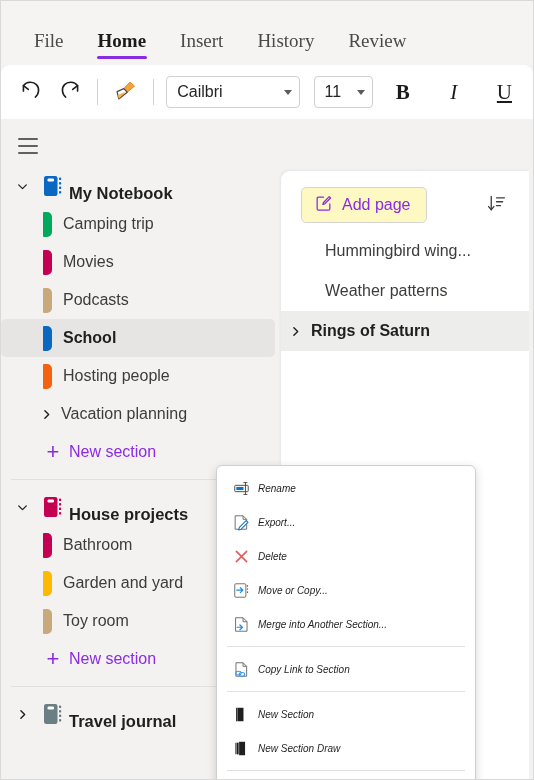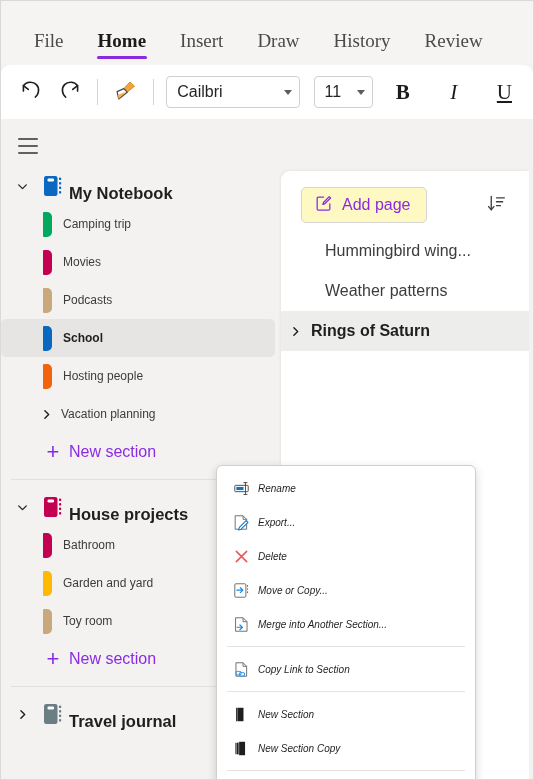--- a/index.html
+++ b/index.html
@@ -124,21 +124,21 @@
     width: 30px; flex: 0 0 30px;
     display: flex; align-items: center; justify-content: center;
     font-size: 13px; color: #323130;
   }
   .chev svg { display: block; }
   .nb-icon {
     width: 32px; flex: 0 0 32px;
     display: flex; align-items: center; justify-content: center;
   }
   .nb-label {
-    font-size: 12px; color: #3c3c3b;
+    font-size: 16px; color: #3c3c3b;
     white-space: nowrap; overflow: hidden;
   }
   .nb-label.book { font-weight: bold; color: #1f1f1e; font-size: 16.5px; margin-top: 14px; }
   .nb-label.sel { font-weight: bold; color: #1f1f1e; }
 
   .sec-row { margin-left: 0; }
   .sec-bar-wrap {
     width: 32px; flex: 0 0 32px;
     margin-left: 30px;
     display: flex; align-items: center; justify-content: center;
@@ -233,21 +233,20 @@
 </style>
 </head>
 <body>
 
 <div id="app">
 
   <div class="ribbon-tabs" id="tabbar">
       <div class="tab">File</div>
       <div class="tab active">Home</div>
       <div class="tab">Insert</div>
-      <div class="tab">Draw</div>
       <div class="tab">History</div>
       <div class="tab">Review</div>
     </div>
 
   <div class="toolbar">
     <div class="tb-btn">
       <span>
         <svg width="26" height="26" viewBox="0 0 24 24" fill="none" stroke="#1f1f1e" stroke-width="1.5" stroke-linecap="round" stroke-linejoin="round">
           <path d="M5 8 L5 13 M5 8 C8 4 14 4 17 7 C20 10 19.5 16 16 18.5"></path>
           <path d="M5 8 L9.5 11.5"></path>
@@ -535,20 +534,20 @@
           <div class="ctx-label">New Section</div>
         </div>
         <div class="ctx-item">
           <div class="ctx-icon">
             <svg width="19" height="19" viewBox="0 0 24 24">
               <path d="M9 3.5 H16.5 V20.5 H9 Z" fill="#1f1f1e"></path>
               <path d="M6.2 4.6 H8.4 V19.4 H6.2 Z" fill="#1f1f1e"></path>
               <path d="M5 4.6 V19.4" stroke="#1f1f1e" stroke-width="1.4"></path>
             </svg>
           </div>
-          <div class="ctx-label">New Section Copy</div>
+          <div class="ctx-label">New Section Draw</div>
         </div>
         <div class="ctx-sep"></div>
         <div class="ctx-item"></div>
       </div>
 
   </div>
 </div>
 
 </body></html>

